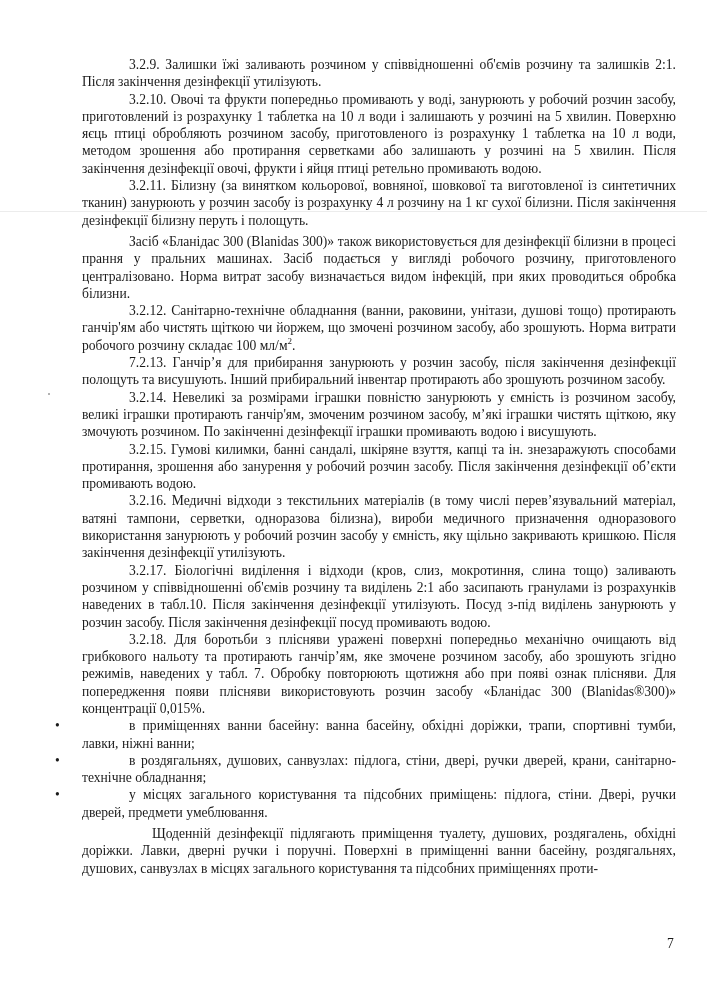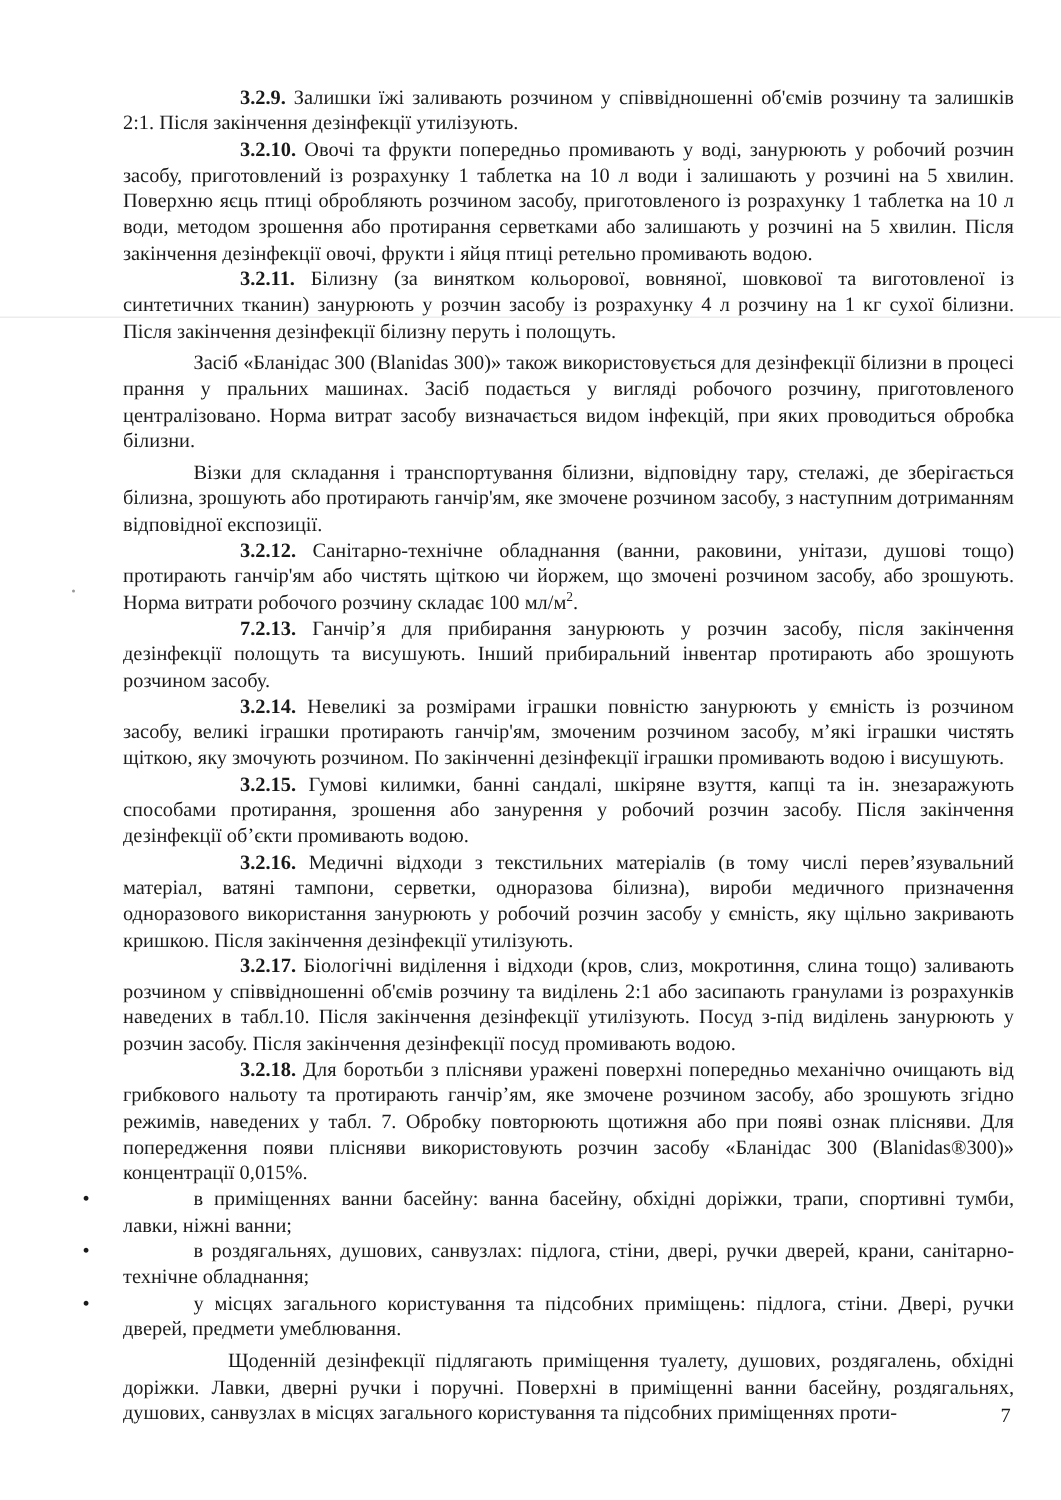--- a/index.html
+++ b/index.html
@@ -3,21 +3,21 @@
 <meta charset="utf-8">
 <style>
   html, body { margin: 0; padding: 0; background: #ffffff; }
   body { width: 707px; height: 1000px; position: relative; overflow: hidden; }
   .page {
     position: absolute; left: 82px; top: 56px; width: 594px;
     font-family: "Liberation Serif", serif; font-size: 13.6px; line-height: 17.3px;
     color: #1a1a1a; text-align: justify;
   }
   .p { margin: 0; text-indent: 47px; }
-  .num { font-weight: bold; margin-left: 31px; }
+  .num { font-weight: normal; }
   .gap { margin-top: 4px; }
   .bullet { position: relative; margin: 0; text-indent: 47px; }
   .bullet .dot {
     position: absolute; left: -27px; top: 0; text-indent: 0;
   }
   .pageno {
     position: absolute; left: 667px; top: 936px;
     font-family: "Liberation Serif", serif; font-size: 13.6px; color: #1a1a1a;
   }
   .speck { position: absolute; width: 2px; height: 2px; background: #999; border-radius: 1px; }
@@ -28,21 +28,20 @@
 <body>
 
 <div class="hairline" style="top:211px;"></div>
 <div class="speck" style="left:48px; top:393px;"></div>
 
 <div class="page">
   <p class="p"><span class="num">3.2.9.</span><span>  Залишки їжі заливають розчином у співвідношенні об'ємів розчину та залишків 2:1. Після закінчення дезінфекції утилізують.</span></p>
   <p class="p"><span class="num">3.2.10.</span><span> Овочі та фрукти попередньо промивають у воді, занурюють у робочий розчин засобу, приготовлений із розрахунку 1 таблетка на 10 л води і залишають у розчині на 5 хвилин. Поверхню яєць птиці обробляють розчином засобу, приготовленого із розрахунку 1 таблетка на 10 л води, методом зрошення або протирання серветками або залишають у розчині на 5 хвилин. Після закінчення дезінфекції овочі, фрукти і яйця птиці ретельно промивають водою.</span></p>
   <p class="p"><span class="num">3.2.11.</span><span> Білизну (за винятком кольорової, вовняної, шовкової та виготовленої із синтетичних тканин) занурюють у розчин засобу із розрахунку 4 л розчину на 1 кг сухої білизни. Після закінчення дезінфекції білизну перуть і полощуть.</span></p>
   <p class="p gap"><span>Засіб «Бланідас 300 (Blanidas 300)» також використовується для дезінфекції білизни в процесі прання у пральних машинах. Засіб подається у вигляді робочого розчину, приготовленого централізовано. Норма витрат засобу визначається видом інфекцій, при яких проводиться обробка білизни.</span></p>
-  <p class="p gap"><span>Візки для складання і транспортування білизни, відповідну тару, стелажі, де зберігається білизна, зрошують або протирають ганчір'ям, яке змочене розчином засобу, з  наступним дотриманням відповідної експозиції.</span></p>
   <p class="p"><span class="num">3.2.12.</span><span> Санітарно-технічне обладнання (ванни, раковини, унітази, душові тощо) протирають ганчір'ям або чистять щіткою чи йоржем, що змочені розчином засобу, або зрошують. Норма витрати робочого розчину складає 100 мл/м</span><sup>2</sup><span>.</span></p>
   <p class="p"><span class="num">7.2.13.</span><span> Ганчір’я для прибирання занурюють у розчин засобу, після закінчення дезінфекції полощуть та висушують. Інший прибиральний інвентар протирають або зрошують розчином засобу.</span></p>
   <p class="p"><span class="num">3.2.14.</span><span> Невеликі за розмірами іграшки повністю занурюють у ємність із розчином засобу, великі іграшки протирають ганчір'ям, змоченим розчином засобу, м’які іграшки чистять щіткою, яку змочують розчином. По закінченні дезінфекції іграшки промивають водою і висушують.</span></p>
   <p class="p"><span class="num">3.2.15.</span><span> Гумові килимки, банні сандалі, шкіряне взуття, капці та ін. знезаражують способами протирання, зрошення або занурення у робочий розчин засобу. Після закінчення дезінфекції об’єкти промивають водою.</span></p>
   <p class="p"><span class="num">3.2.16.</span><span> Медичні відходи з текстильних матеріалів (в тому числі перев’язувальний матеріал, ватяні тампони, серветки, одноразова білизна), вироби медичного призначення одноразового використання занурюють у робочий розчин засобу у ємність, яку щільно закривають кришкою. Після закінчення дезінфекції утилізують.</span></p>
   <p class="p"><span class="num">3.2.17.</span><span> Біологічні виділення і відходи (кров, слиз, мокротиння, слина тощо) заливають розчином у співвідношенні об'ємів розчину та виділень 2:1 або засипають гранулами із розрахунків наведених в табл.10. Після закінчення дезінфекції утилізують. Посуд з-під виділень занурюють у розчин засобу. Після закінчення дезінфекції посуд промивають водою.</span></p>
   <p class="p"><span class="num">3.2.18.</span><span> Для боротьби з плісняви уражені поверхні попередньо механічно очищають від грибкового нальоту та протирають ганчір’ям, яке змочене розчином засобу, або зрошують згідно режимів, наведених у табл. 7. Обробку повторюють щотижня або при появі ознак плісняви. Для попередження появи плісняви використовують розчин засобу «Бланідас 300 (Blanidas®300)» концентрації 0,015%.</span></p>
 
   <p class="bullet"><span class="dot">•</span><span>в приміщеннях ванни басейну: ванна басейну, обхідні доріжки, трапи, спортивні тумби, лавки, ніжні ванни;</span></p>
   <p class="bullet"><span class="dot">•</span><span>в роздягальнях, душових, санвузлах: підлога, стіни, двері, ручки дверей, крани, санітарно-технічне обладнання;</span></p>

